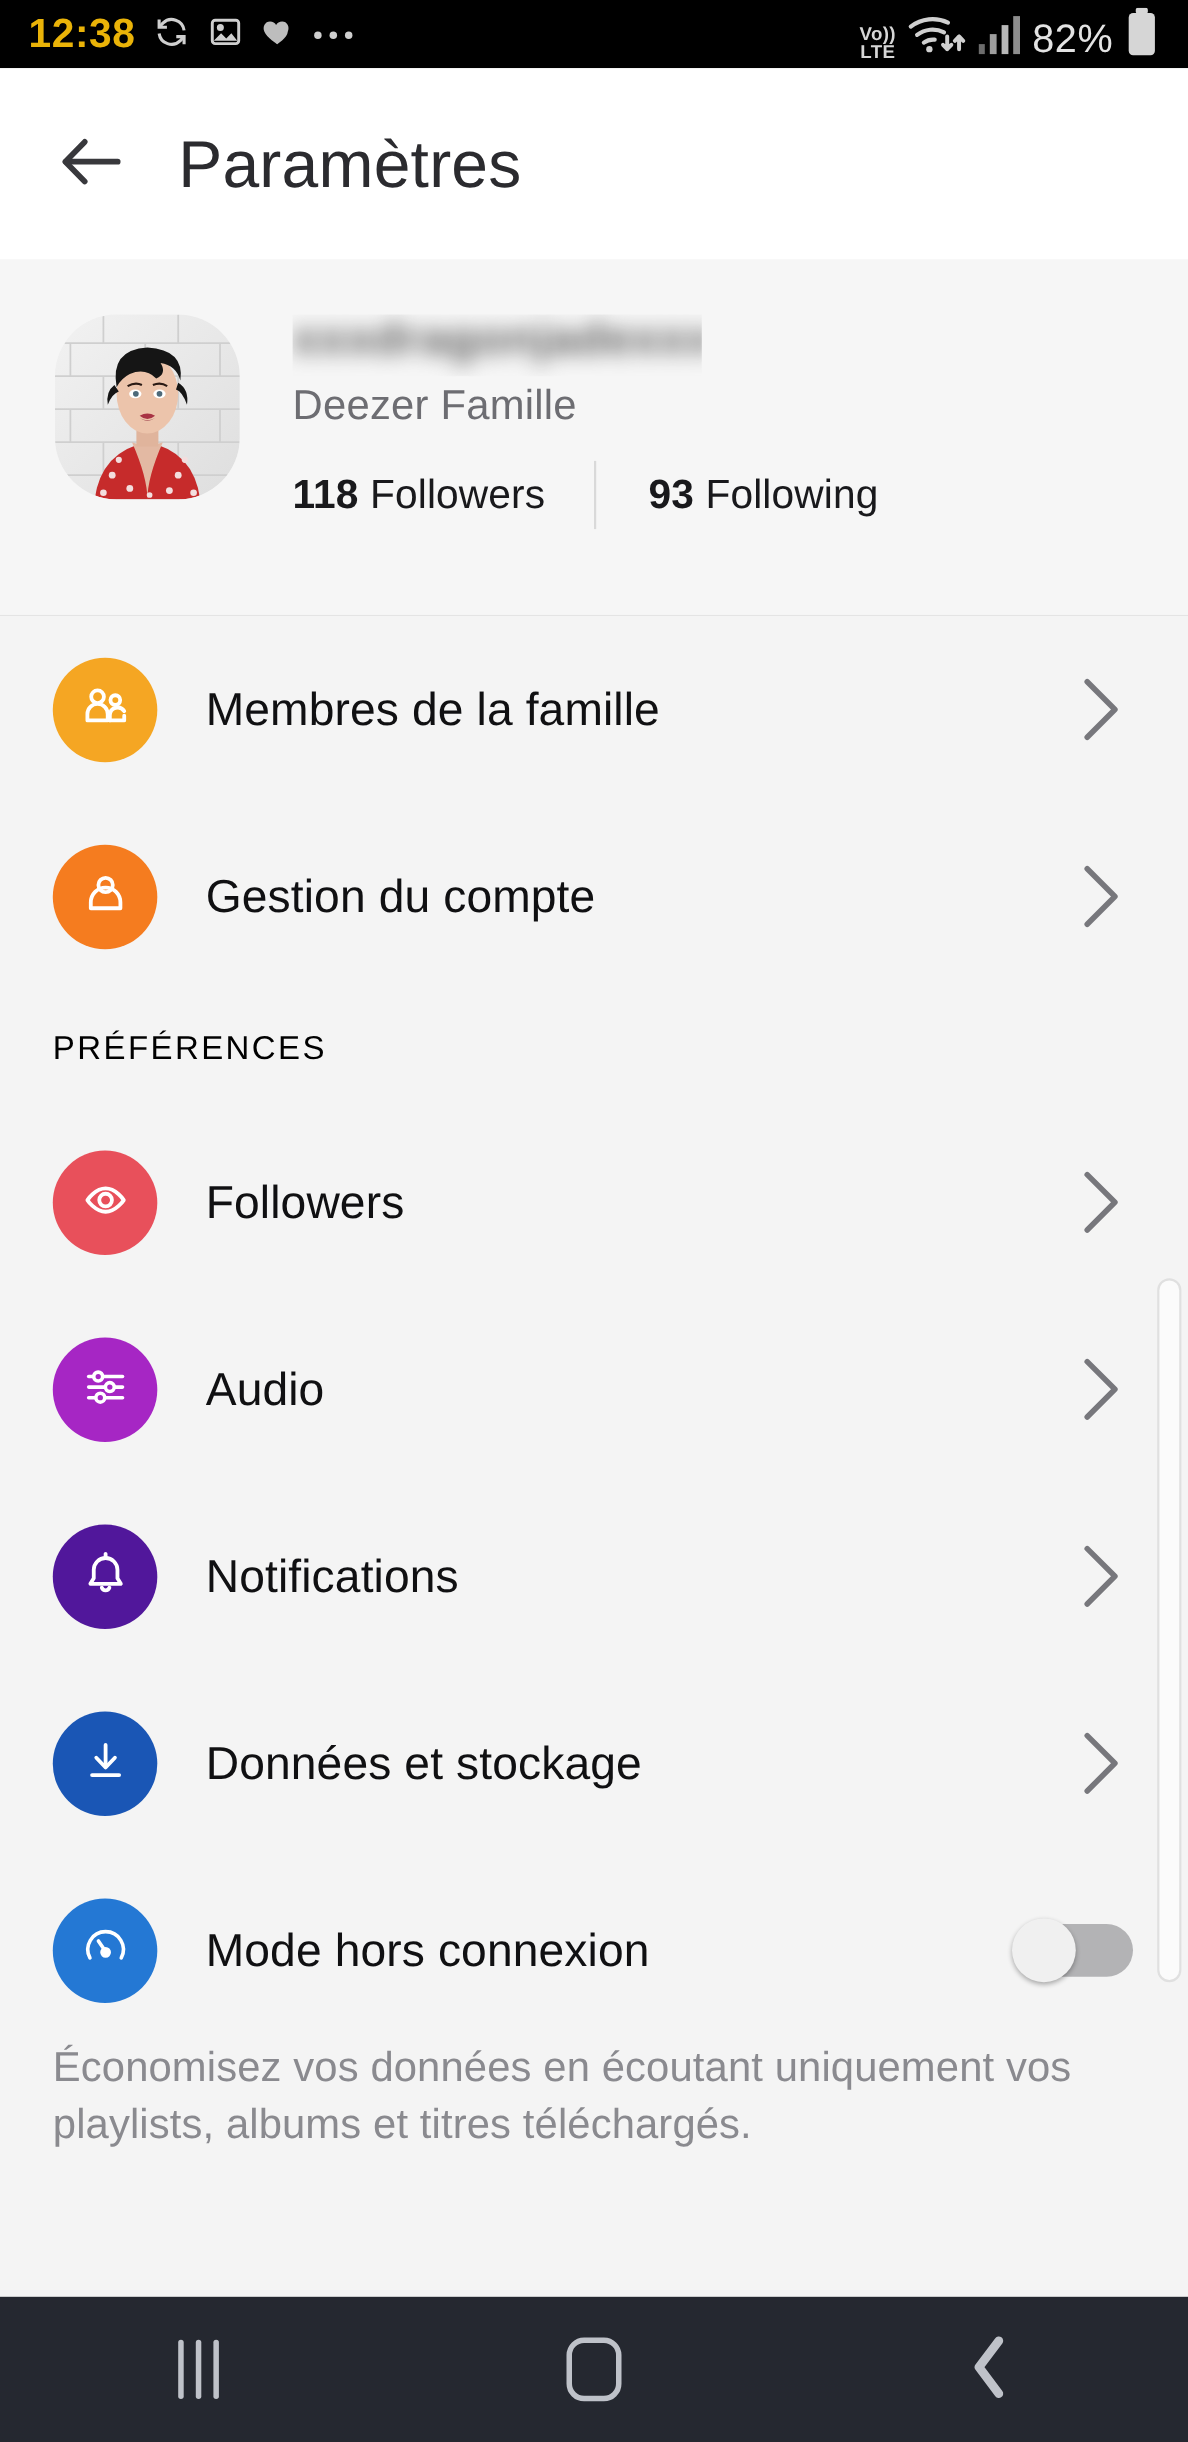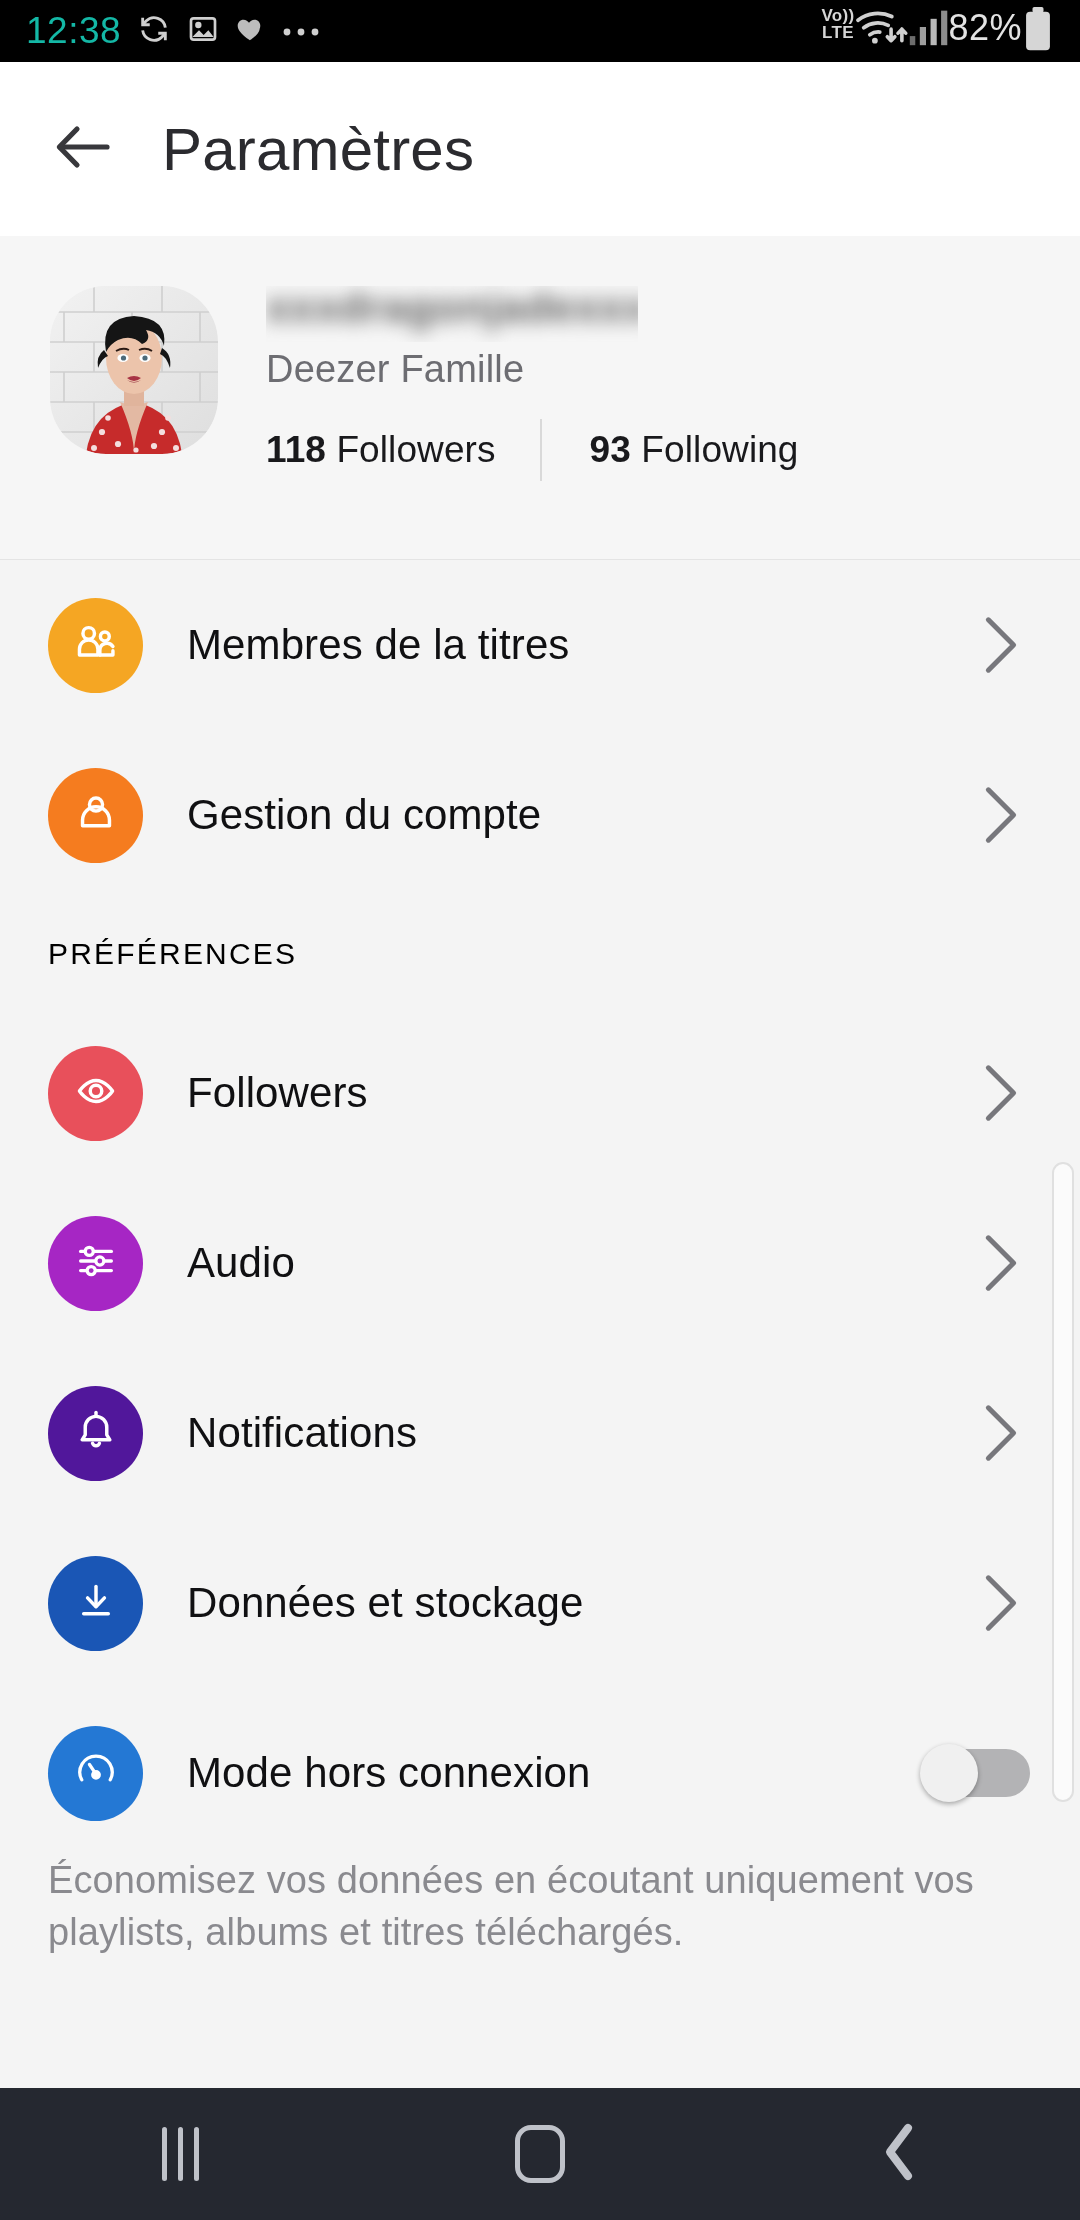--- a/index.html
+++ b/index.html
@@ -12,22 +12,22 @@
   .phone { position:relative; width:1080px; height:2220px; background:#f4f4f4; }
 
   
   .statusbar {
     position:absolute; top:0; left:0; width:1080px; height:62px;
     background:#000; color:#d6d6d6;
     display:flex; align-items:center; justify-content:space-between;
     padding:0 26px;
   }
   .sb-left { display:flex; align-items:center; gap:16px; }
-  .sb-clock { font-size:37px; letter-spacing:0.5px; color:#14b8a6; }
-  .sb-right { display:flex; align-items:flex-start; }
+  .sb-clock { font-size:37px; letter-spacing:0.5px; color:#eab308;font-weight:bold; }
+  .sb-right { display:flex; align-items:flex-end; gap:10px; }
   .volte { display:flex; flex-direction:column; align-items:center;
            font-size:17px; line-height:17px; font-weight:700; color:#d6d6d6; letter-spacing:0.3px; }
   .sb-batt-text { font-size:36px; color:#e3e3e3; letter-spacing:0.5px; }
   .icon-sync, .icon-photo, .icon-heart, .icon-dots { display:block; }
 
   
   .appbar {
     position:absolute; top:62px; left:0; width:1080px; height:174px;
     background:#ffffff; display:flex; align-items:center;
   }
@@ -291,21 +291,21 @@
         <span>
           <svg width="50" height="50" viewBox="0 0 26 26" fill="none" stroke="#fff" stroke-width="1.8" stroke-linecap="round" stroke-linejoin="round">
             <circle cx="9.2" cy="8" r="3"></circle>
               <circle cx="17.6" cy="9.6" r="2.3"></circle>
             <path d="M4.4 19.2v-3a4.8 4.8 0 0 1 9.6 0v3z"></path>
             <path d="M15 19.2v-2.4a3.7 3.7 0 0 1 6.8-2"></path>
             <path d="M15 19.2h6.8v-2.2"></path>
           </svg>
         </span>
       </div>
-      <div class="row-label">Membres de la titres</div>
+      <div class="row-label">Membres de la famille</div>
       <div class="chev">
         <svg width="44" height="62" viewBox="0 0 22 32" fill="none" stroke="#77777c" stroke-width="2.6" stroke-linecap="round" stroke-linejoin="round">
           <polyline points="5,3 18,16 5,29"></polyline>
         </svg>
       </div>
     </div>
 
     <div class="row">
       <div class="circ" style="background:#F57C1F">
         <span>

